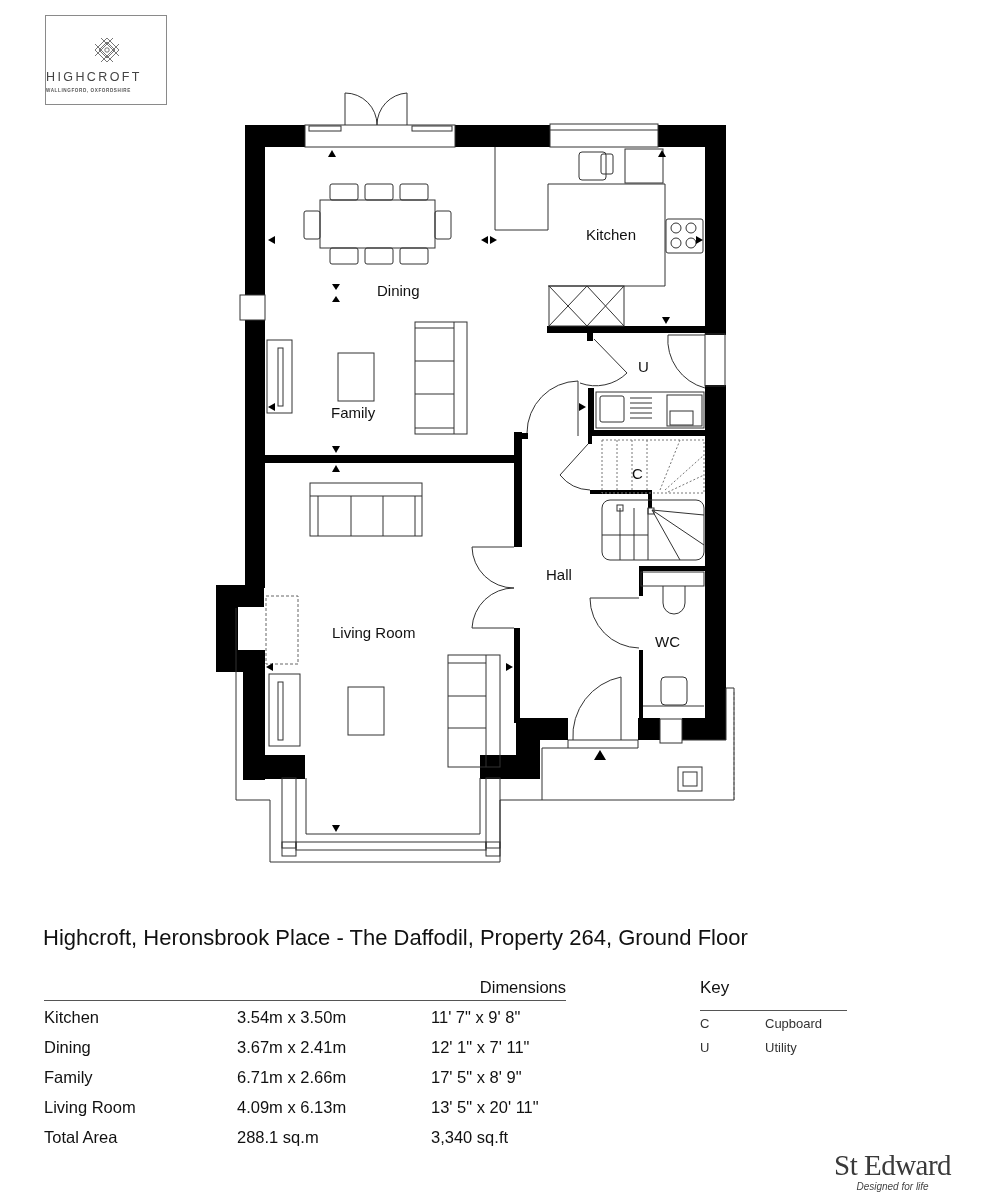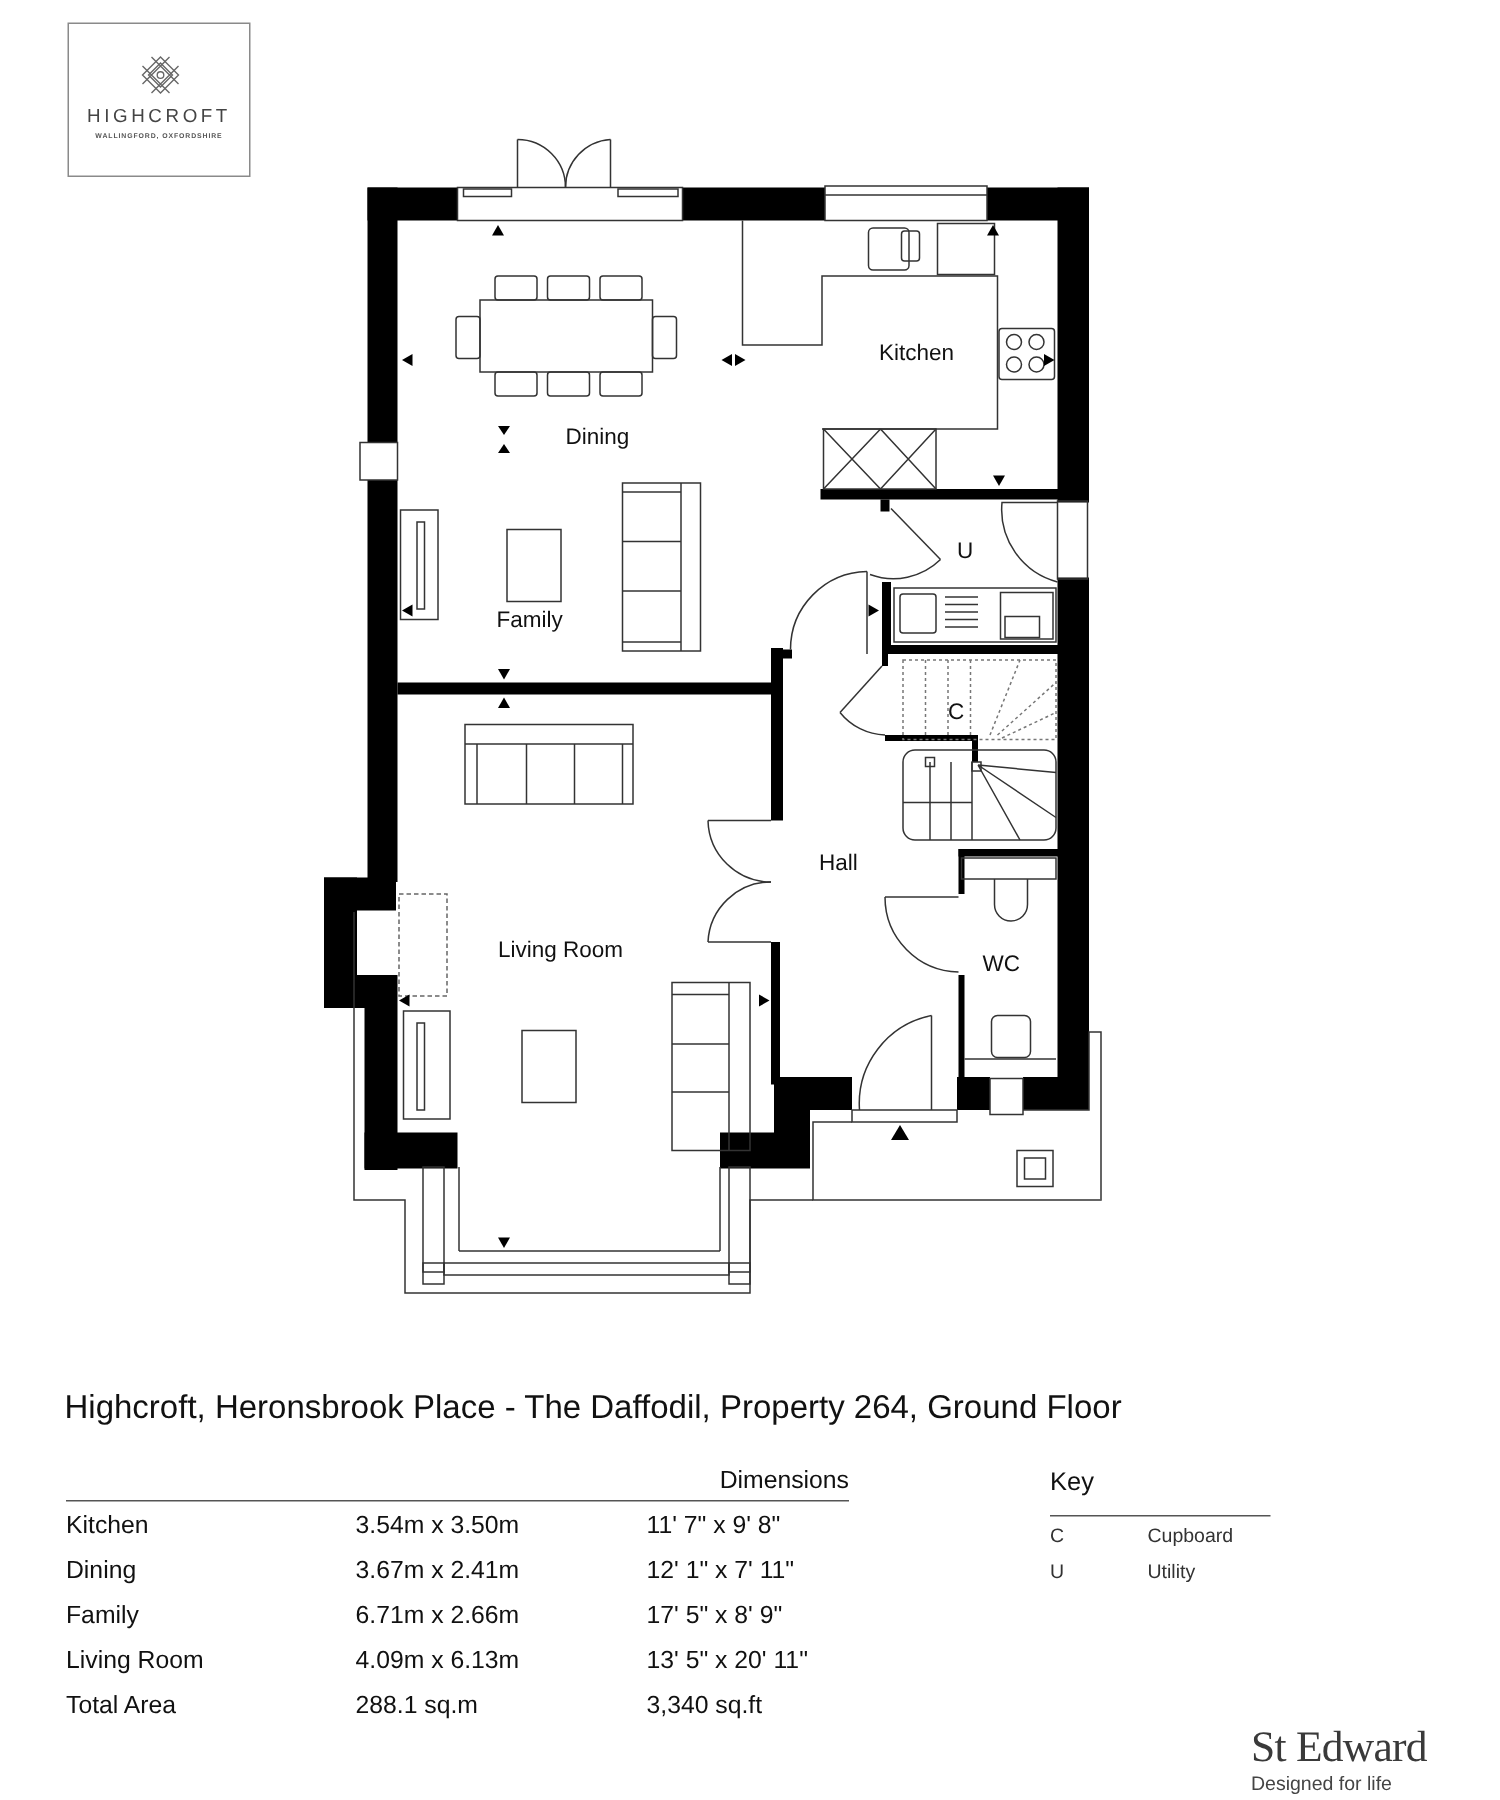--- a/index.html
+++ b/index.html
@@ -1,20 +1,20 @@
 <!DOCTYPE html>
 <html><head>
 <meta charset="utf-8">
 <style>
   html, body { margin: 0; padding: 0; background: #ffffff; }
   body { width: 1000px; height: 1200px; position: relative; overflow: hidden;
          font-family: "Liberation Sans", sans-serif; color: #111; }
 
-  .logo-box { position: absolute; left: 45px; top: 15px; width: 122px; height: 103px;
-              border: 1px solid #8a8a8a; box-sizing: border-box; text-align: center; }
+  .logo-box { position: absolute; left: 45px; top: 15px; width: 122px; height: 90px;
+              border: 1px solid #8a8a8a; box-sizing: border-box; text-align: left; }
   .logo-mark { position: absolute; left: 47px; top: 20px; width: 28px; height: 28px; }
   .logo-name { position: absolute; left: 0; right: 0; top: 54px; font-size: 12.5px;
                letter-spacing: 2.4px; color: #444; }
   .logo-sub { position: absolute; left: 0; right: 0; top: 72px; font-size: 4.6px;
               letter-spacing: 0.6px; color: #555; font-weight: bold; }
 
   .plan { position: absolute; left: 0; top: 0; width: 1000px; height: 900px; }
   .room-label { font-family: "Liberation Sans", sans-serif; font-size: 15px; fill: #111; }
 
   .title { position: absolute; left: 43px; top: 925px; font-size: 22px; color: #111; white-space: nowrap; }
@@ -24,23 +24,23 @@
   .dims-row { position: relative; height: 30px; font-size: 16.5px; }
   .dims-row span { position: absolute; top: 7px; white-space: nowrap; }
   .c1 { left: 0; } .c2 { left: 193px; } .c3 { left: 387px; }
 
   .key { position: absolute; left: 700px; top: 978px; width: 147px; }
   .key-head { font-size: 17px; padding-bottom: 12px; border-bottom: 1.5px solid #555; }
   .key-row { position: relative; height: 24px; font-size: 13px; color: #333; }
   .key-row span { position: absolute; top: 5px; }
   .k1 { left: 0; } .k2 { left: 65px; }
 
-  .brand { position: absolute; left: 834px; top: 1150px; }
+  .brand { position: absolute; left: 834px; top: 1150px; text-align: center; }
   .brand-name { font-family: "Liberation Serif", serif; font-size: 29px; color: #3a3a3a; letter-spacing: -0.5px; line-height: 30px; }
-  .brand-tag { font-size: 13px; color: #444; margin-top: 1px; }
+  .brand-tag { font-size: 10px; color: #444; margin-top: 1px; font-style: italic; }
 </style>
 </head>
 <body>
 
 <div class="logo-box">
   <svg class="logo-mark" viewBox="0 0 28 28">
     <g fill="none" stroke="#666" stroke-width="0.9">
       <path d="M14 2 L26 14 L14 26 L2 14 Z"></path>
       <path d="M14 6 L22 14 L14 22 L6 14 Z"></path>
       <path d="M8 2 L26 20 M2 8 L20 26 M20 2 L2 20 M26 8 L8 26"></path>

